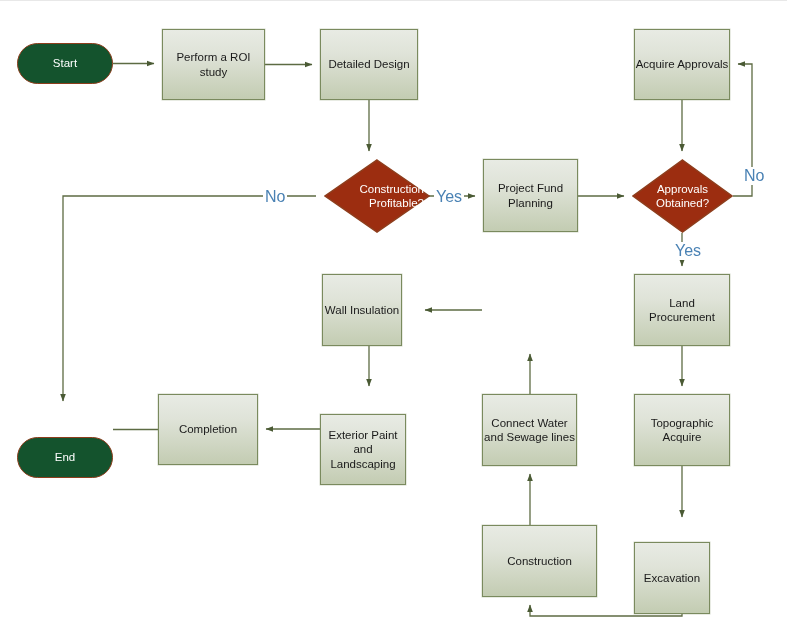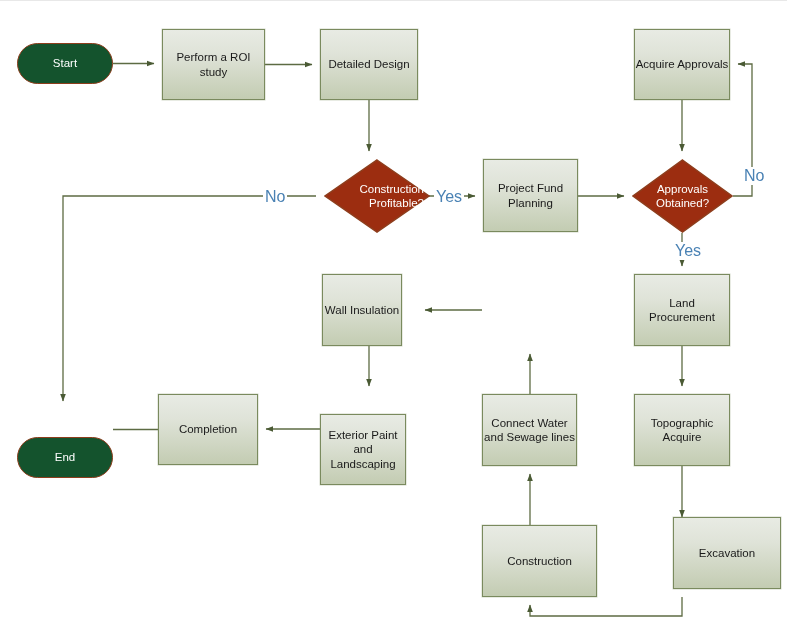--- a/index.html
+++ b/index.html
@@ -206,21 +206,21 @@
   </div>
 
   <div class="node terminator" style="left:17px; top:408px; width:96px; height:41px;margin-top:28px;">
     <span>End</span>
   </div>
 
   <div class="node process" style="left:482px; top:524px; width:115px; height:72px;">
     <span>Construction</span>
   </div>
 
-  <div class="node process" style="left:634px; top:516px; width:108px; height:72px;margin-left:39px;">
+  <div class="node process" style="left:634px; top:541px; width:76px; height:72px;">
     <span>Excavation</span>
   </div>
 
   <span class="edge-label" style="left:263px; top:187px;">No</span>
   <span class="edge-label" style="left:434px; top:187px;">Yes</span>
   <span class="edge-label" style="left:742px; top:166px;">No</span>
   <span class="edge-label" style="left:673px; top:241px;">Yes</span>
 
 </div>
 

